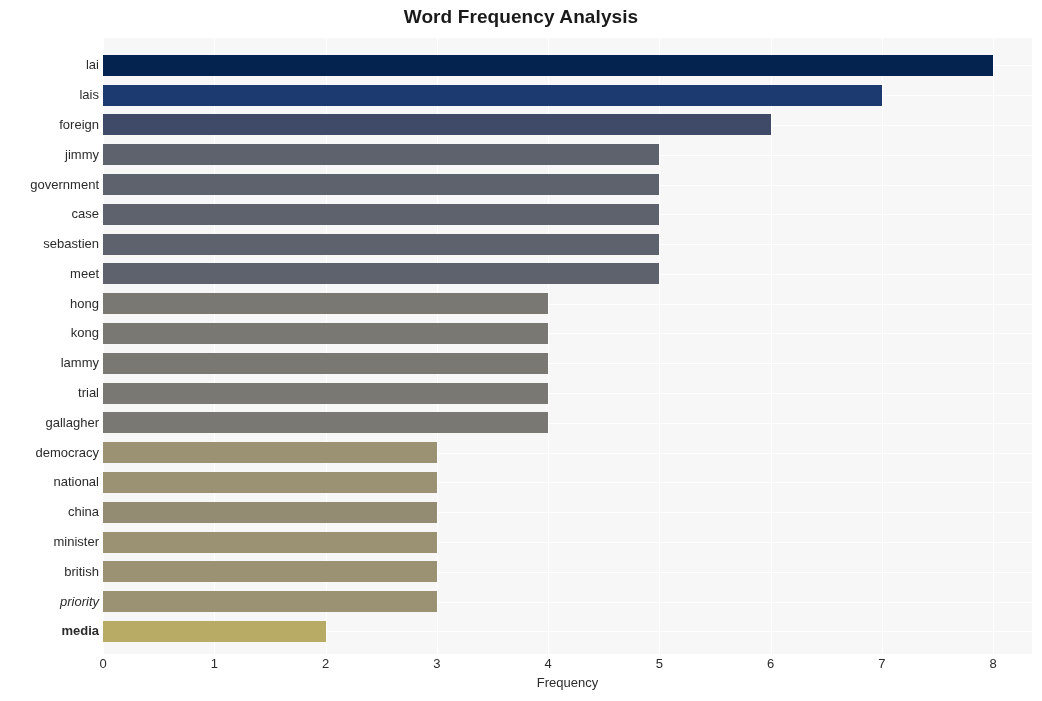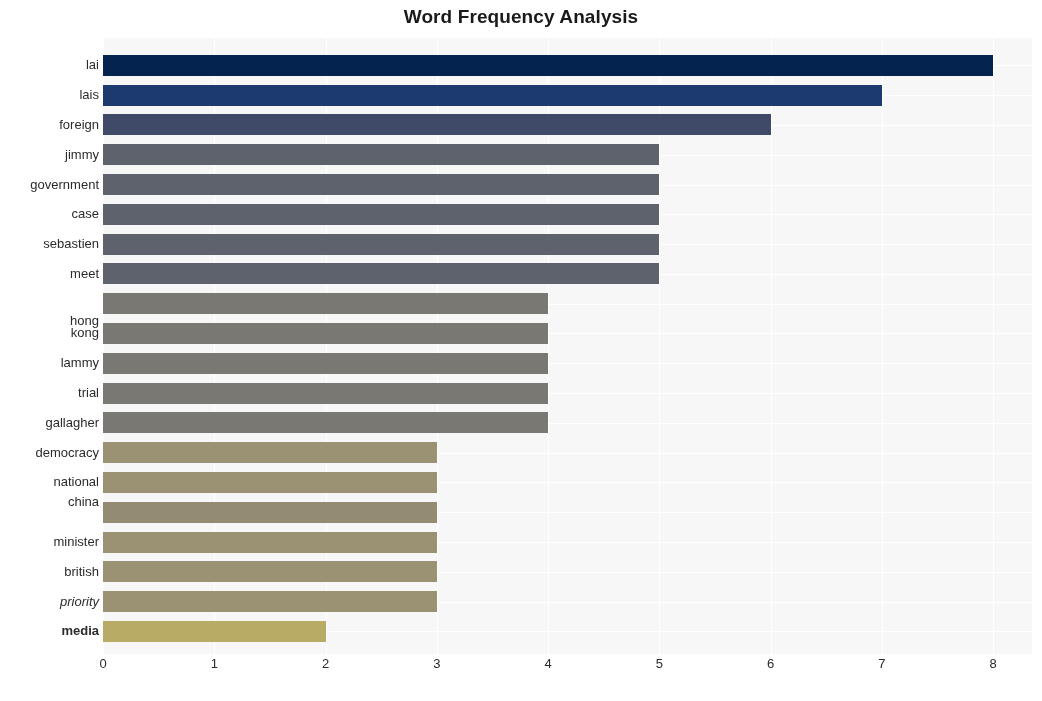--- a/index.html
+++ b/index.html
@@ -169,40 +169,41 @@
 
   <div id="ylabels">
       <div class="ytick" style="top: 20px;">lai</div>
       <div class="ytick" style="top: 50px; text-align: right;">lais</div>
       <div class="ytick" style="top: 80px;">foreign</div>
       <div class="ytick" style="top: 110px; padding-left: 9px;">jimmy</div>
       <div class="ytick" style="top: 140px; margin-left: 36px;">government</div>
       <div class="ytick" style="top: 169px;">case</div>
       <div class="ytick" style="top: 199px;">sebastien</div>
       <div class="ytick" style="top: 229px;">meet</div>
-      <div class="ytick" style="top: 276px;">hong</div>
+      <div class="ytick" style="top: 259px;">hong</div>
       <div class="ytick" style="top: 288px;">kong</div>
       <div class="ytick" style="top: 318px;">lammy</div>
       <div class="ytick" style="top: 348px;">trial</div>
       <div class="ytick" style="top: 378px;">gallagher</div>
       <div class="ytick" style="top: 408px;">democracy</div>
       <div class="ytick" style="top: 437px;">national</div>
-      <div class="ytick" style="top: 457px;">china</div>
+      <div class="ytick" style="top: 467px;">china</div>
       <div class="ytick" style="top: 497px; text-align: right;">minister</div>
       <div class="ytick" style="top: 527px;">british</div>
       <div class="ytick" style="top: 557px; font-style: italic;">priority</div>
       <div class="ytick" style="top: 586px; font-weight: bold;">media</div>
     </div>
 
   <div id="xlabels">
       <div class="xtick" style="left: 0px;">0</div>
       <div class="xtick" style="left: 111.257px;">1</div>
       <div class="xtick" style="left: 222.515px;">2</div>
       <div class="xtick" style="left: 333.772px;">3</div>
       <div class="xtick" style="left: 445.03px;">4</div>
       <div class="xtick" style="left: 556.287px;">5</div>
       <div class="xtick" style="left: 667.545px;">6</div>
       <div class="xtick" style="left: 778.802px;">7</div>
       <div class="xtick" style="left: 890.06px;">8</div>
     </div>
 
+  <div id="xaxis-label">Frequency</div>
 
 </div>
 
 </body></html>

